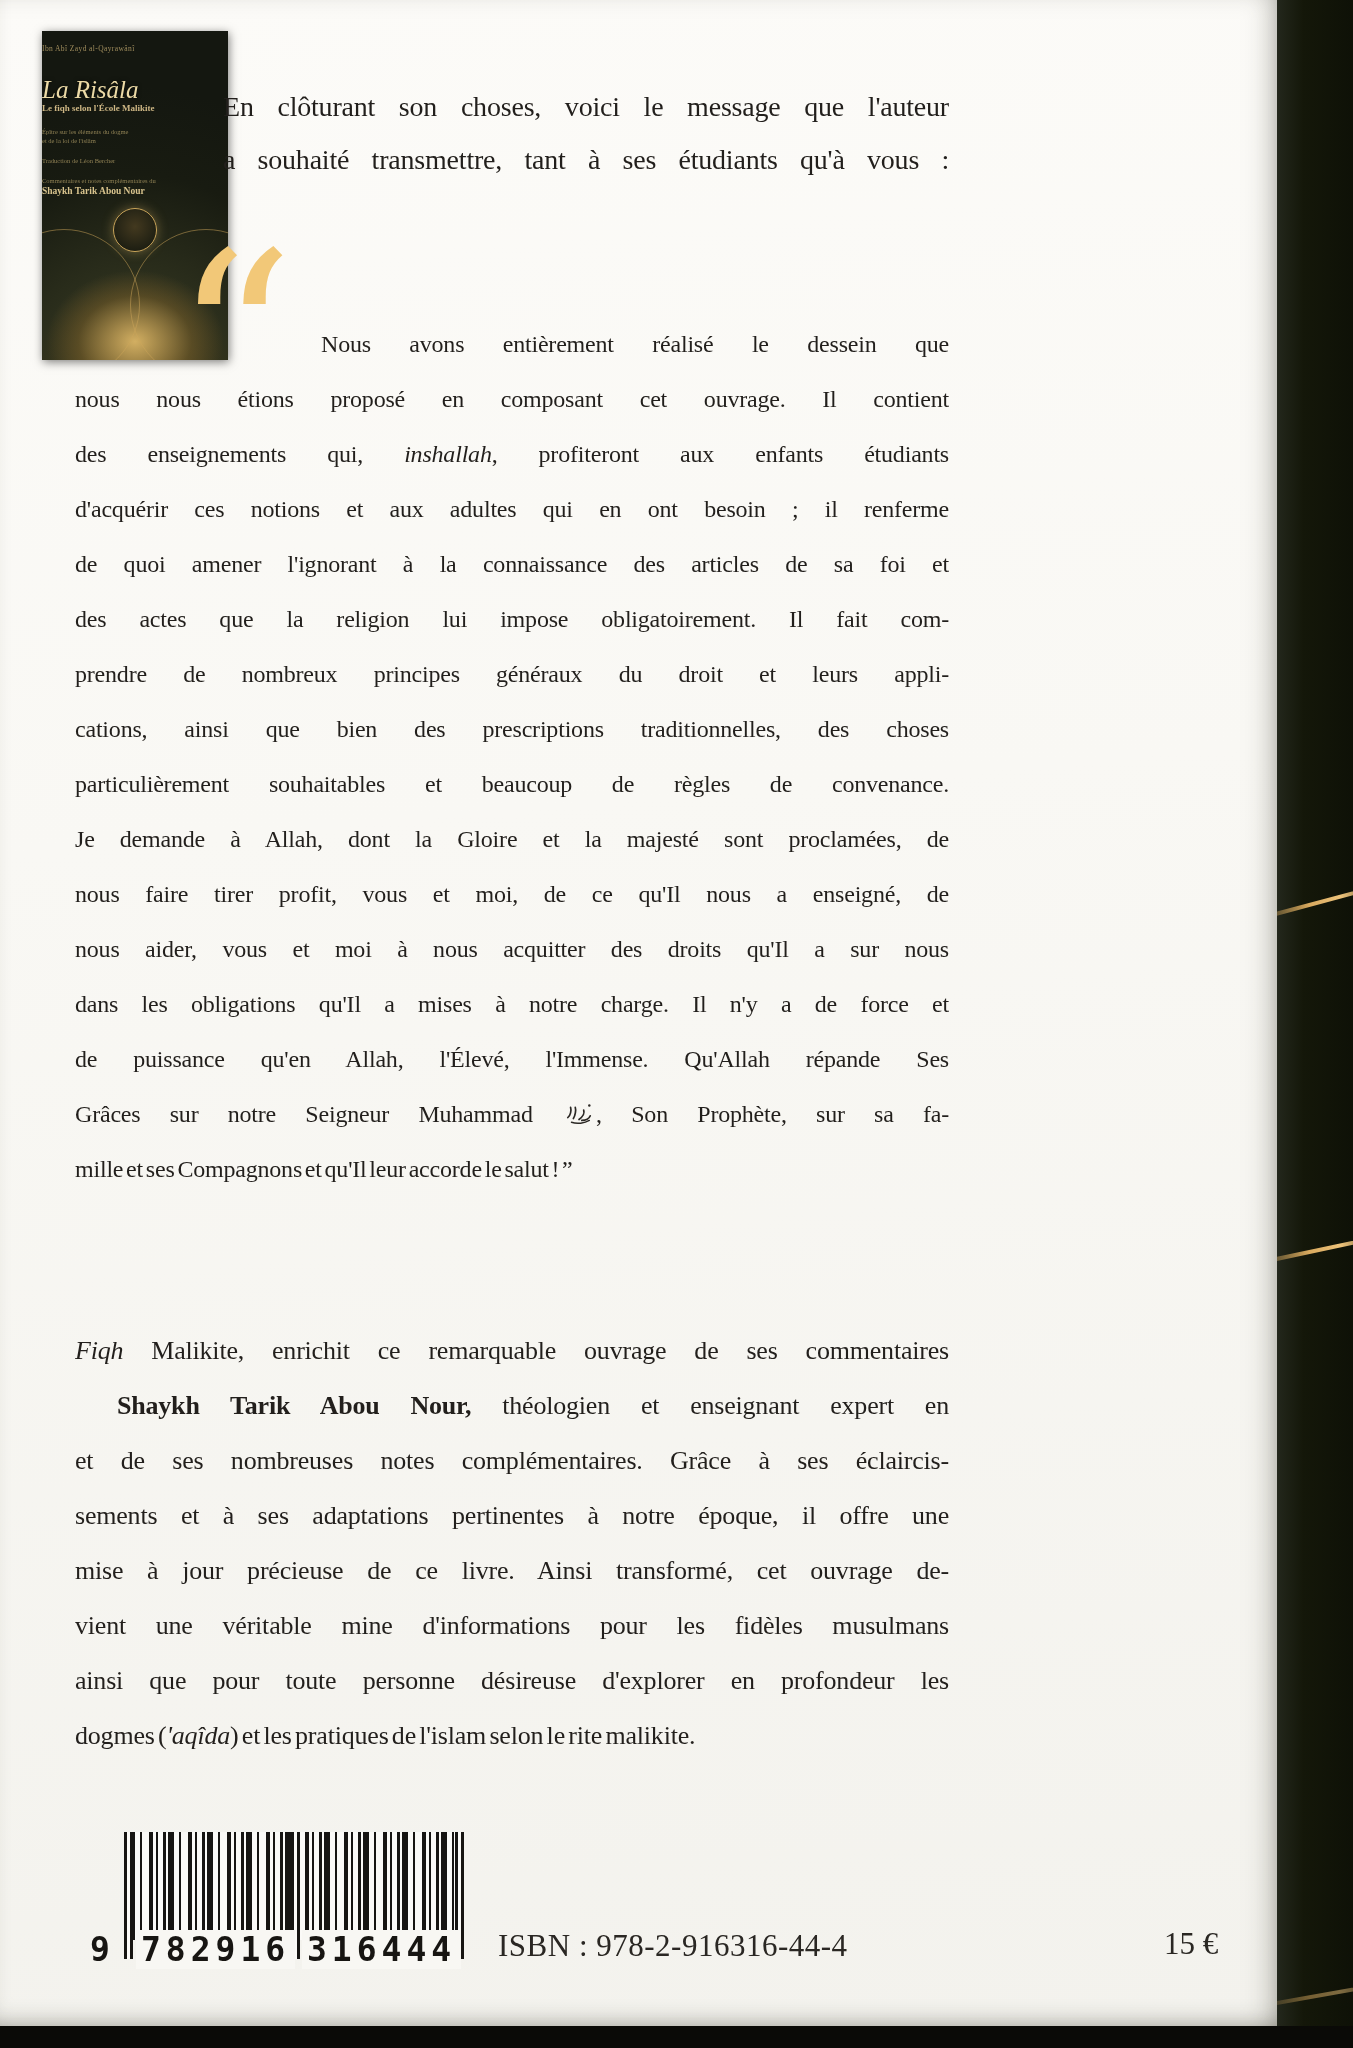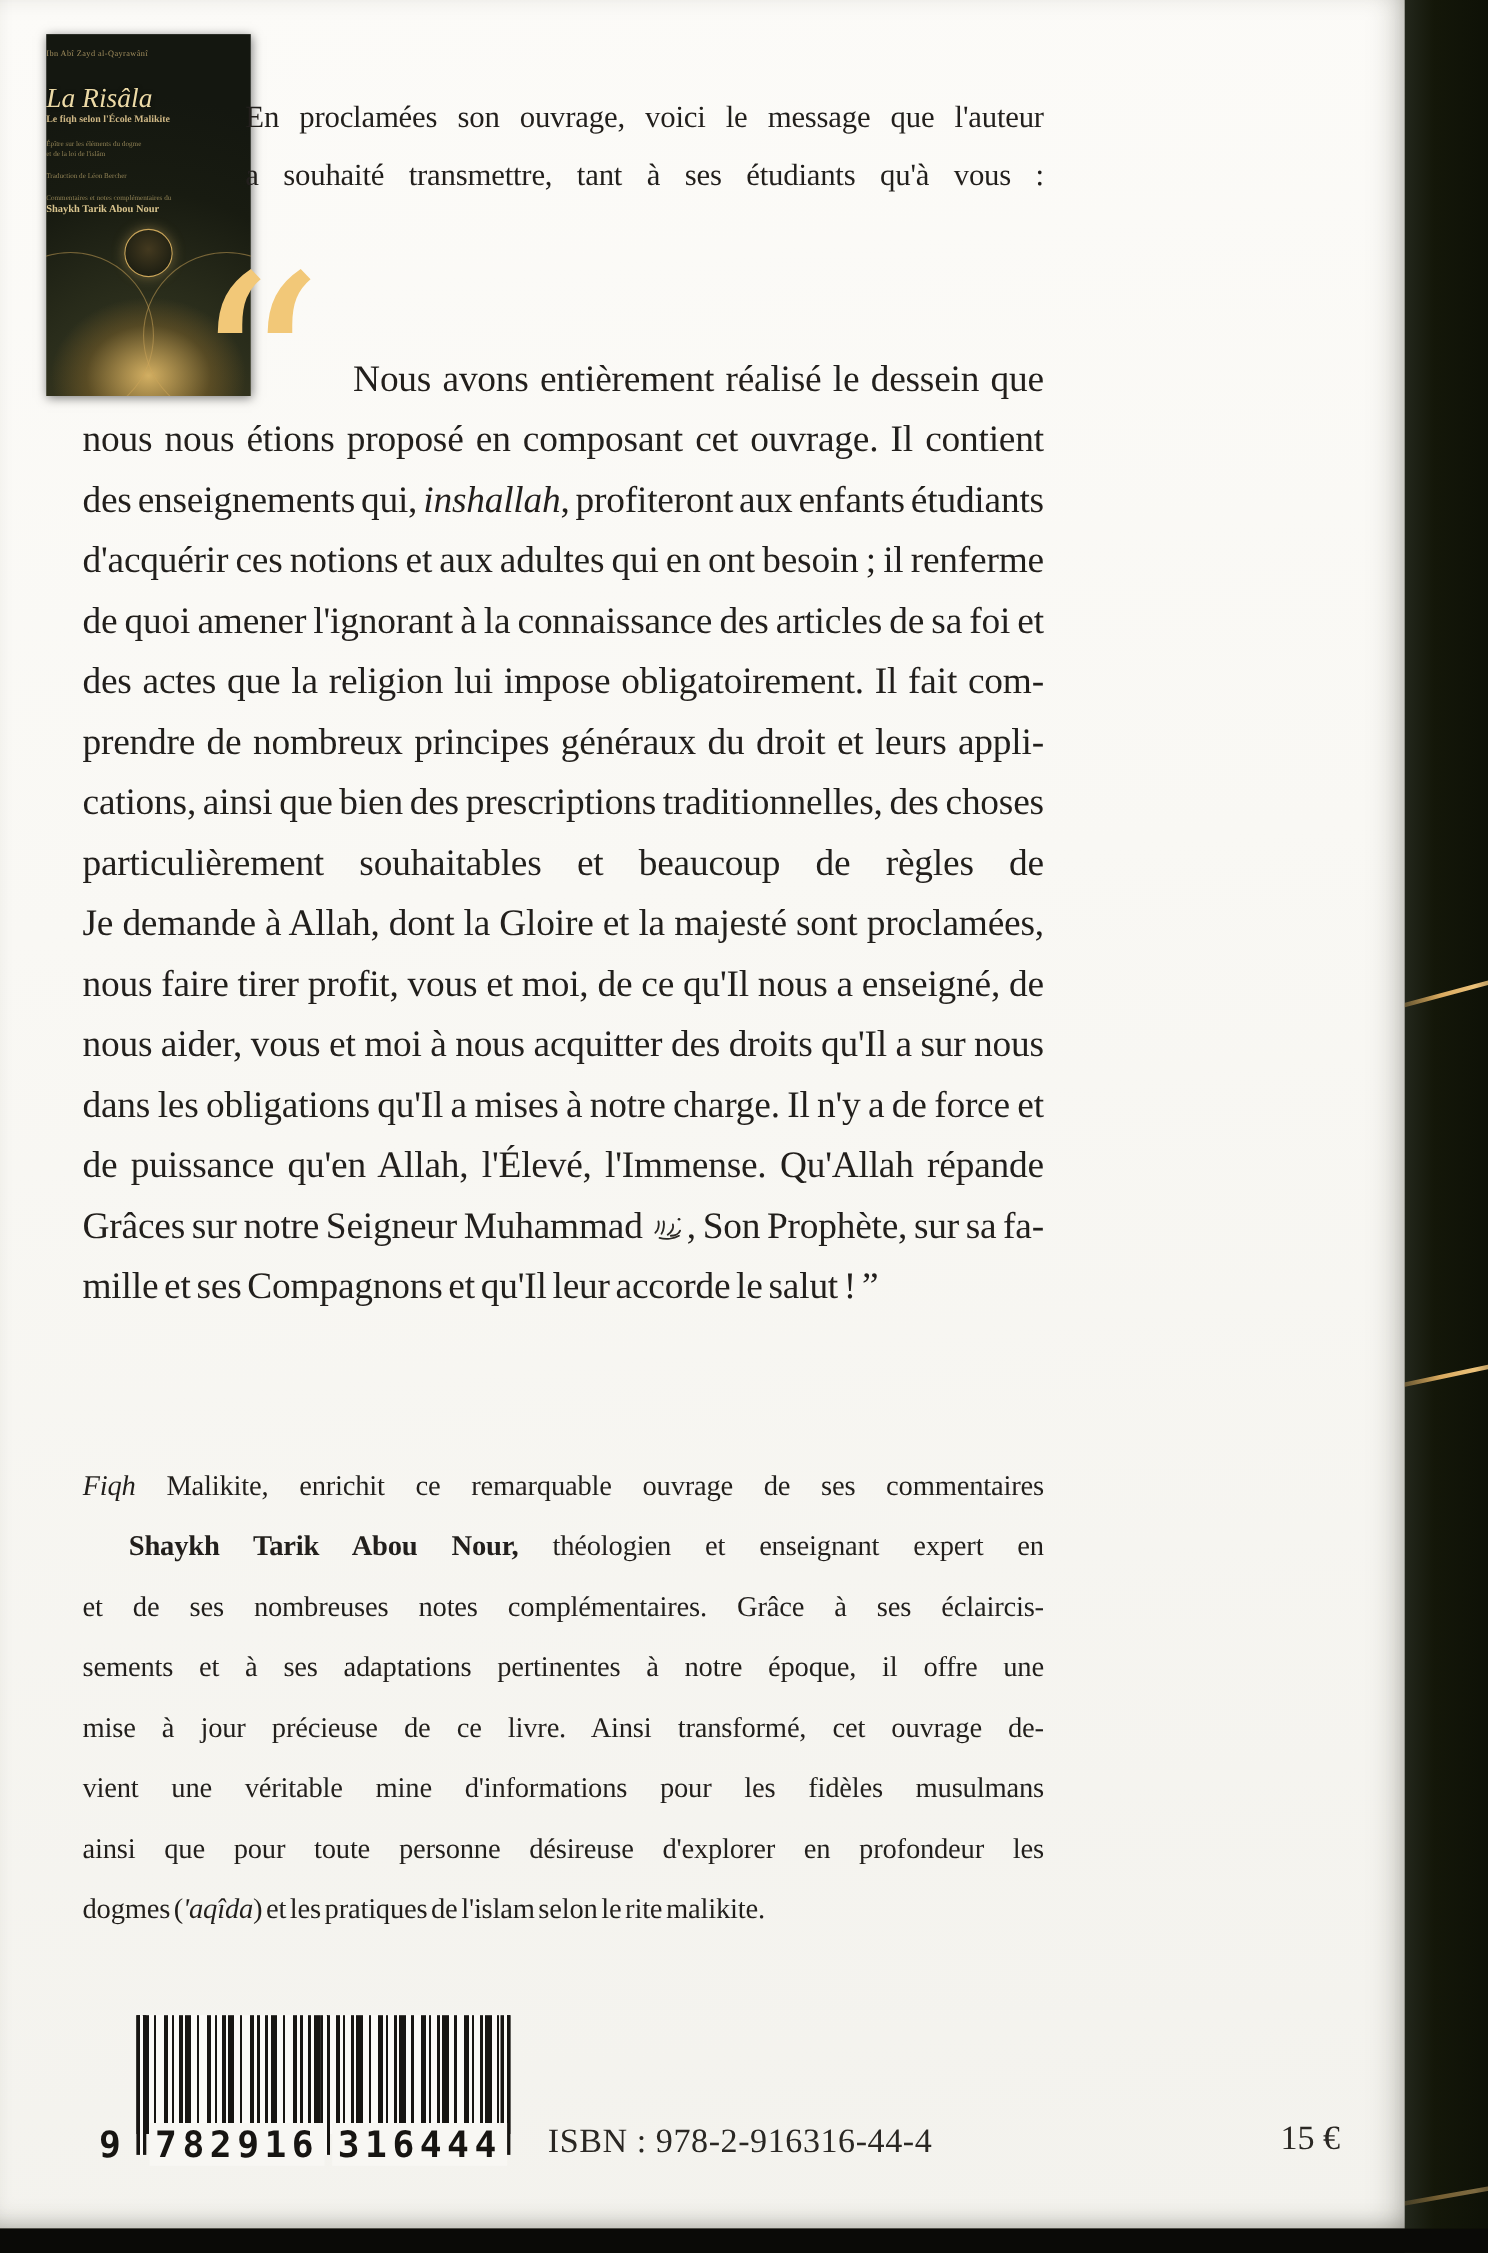--- a/index.html
+++ b/index.html
@@ -57,21 +57,21 @@
     height:55px;line-height:55px;overflow:hidden;
     word-spacing:-3px;letter-spacing:-0.2px;
   }
   .jline.last{text-align-last:left;}
   .intro-block{position:absolute;left:223px;top:80px;width:726px;font-size:28px;}
   .intro-block .jline{height:53px;line-height:53px;word-spacing:-2px;}
   .qmark{
     position:absolute;left:174px;top:221px;font-size:235px;line-height:1;
     color:#f2c878;font-family:"DejaVu Serif",serif;pointer-events:none;
   }
-  .quote-block{position:absolute;left:75px;top:317px;width:874px;font-size:34px;}
+  .quote-block{position:absolute;left:75px;top:317px;width:874px;font-size:24px;}
   .quote-block .indent{padding-left:246px;}
   .pbuh{width:30px;height:30px;vertical-align:-5px;margin:0 2px;}
   .attrib{position:absolute;left:75px;top:1210px;width:874px;text-align:right;font-size:30px;line-height:1.2;}
   .bio-block{position:absolute;left:75px;top:1323px;width:874px;font-size:26px;}
   .bio-block .indent1{padding-left:42px;}
 
   
   .barcode{position:absolute;left:88px;top:1832px;width:382px;height:152px;}
   .bars{
     position:absolute;left:36px;top:0;width:340px;height:108px;
@@ -110,21 +110,21 @@
     <div class="tc-tr">Traduction de Léon Bercher</div>
     <div class="tc-tr">Commentaires et notes complémentaires du</div>
     <div class="tc-name">Shaykh Tarik Abou Nour</div>
     <div class="glow"></div>
     <div class="arc arcL"></div>
     <div class="arc arcR"></div>
     <div class="emblem"></div>
   </aside>
 
   <div class="intro-block ink">
-    <div class="jline">En proclamées son ouvrage, voici le message que l'auteur</div>
+    <div class="jline">En clôturant son choses, voici le message que l'auteur</div>
     <div class="jline">a souhaité transmettre, tant à ses étudiants qu'à vous :</div>
   </div>
 
   <div class="qmark">“</div>
 
   <div class="quote-block ink">
     <div class="jline indent">Nous avons entièrement réalisé le dessein que</div>
     <div class="jline">nous nous étions proposé en composant cet ouvrage. Il contient</div>
     <div class="jline"><span>des enseignements qui, </span><i>inshallah</i><span>, profiteront aux enfants étudiants</span></div>
     <div class="jline">d'acquérir ces notions et aux adultes qui en ont besoin ; il renferme</div>

